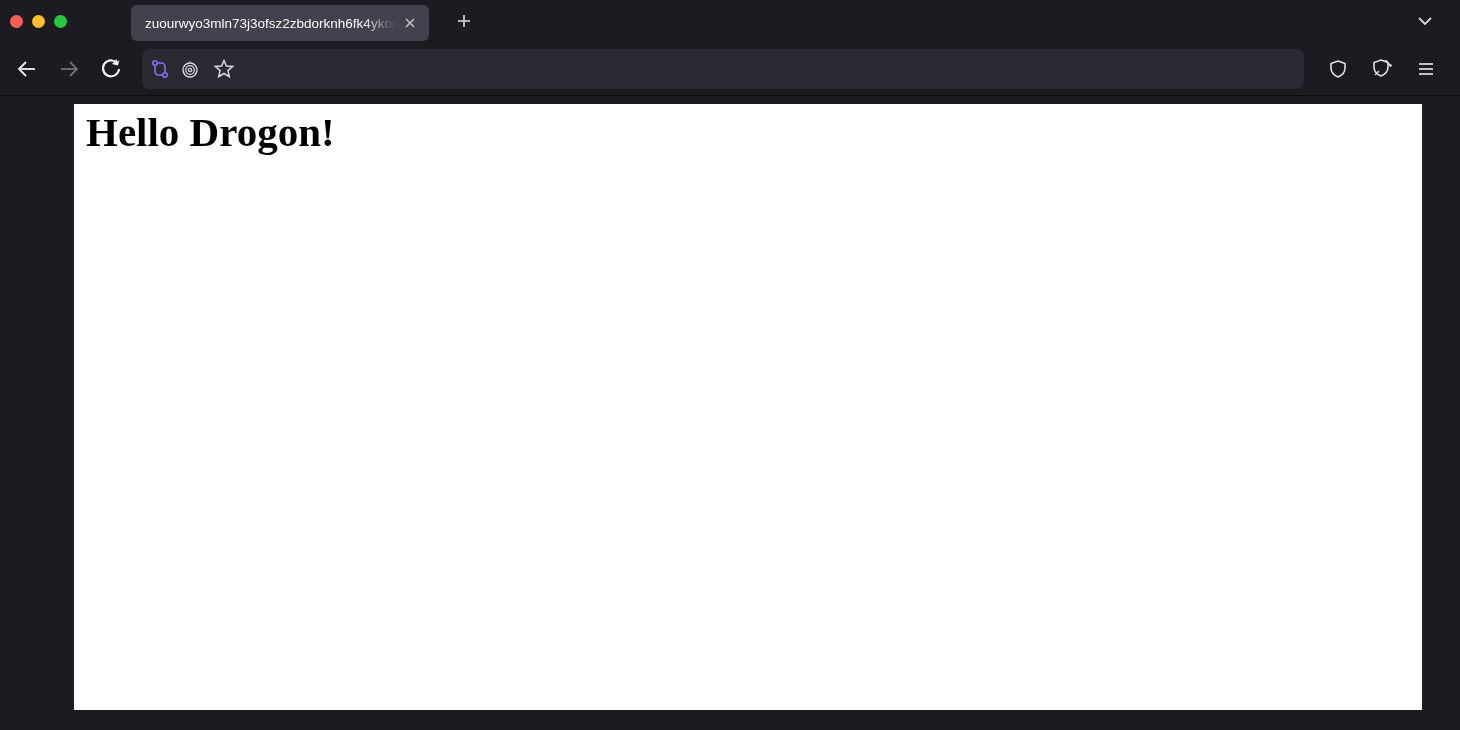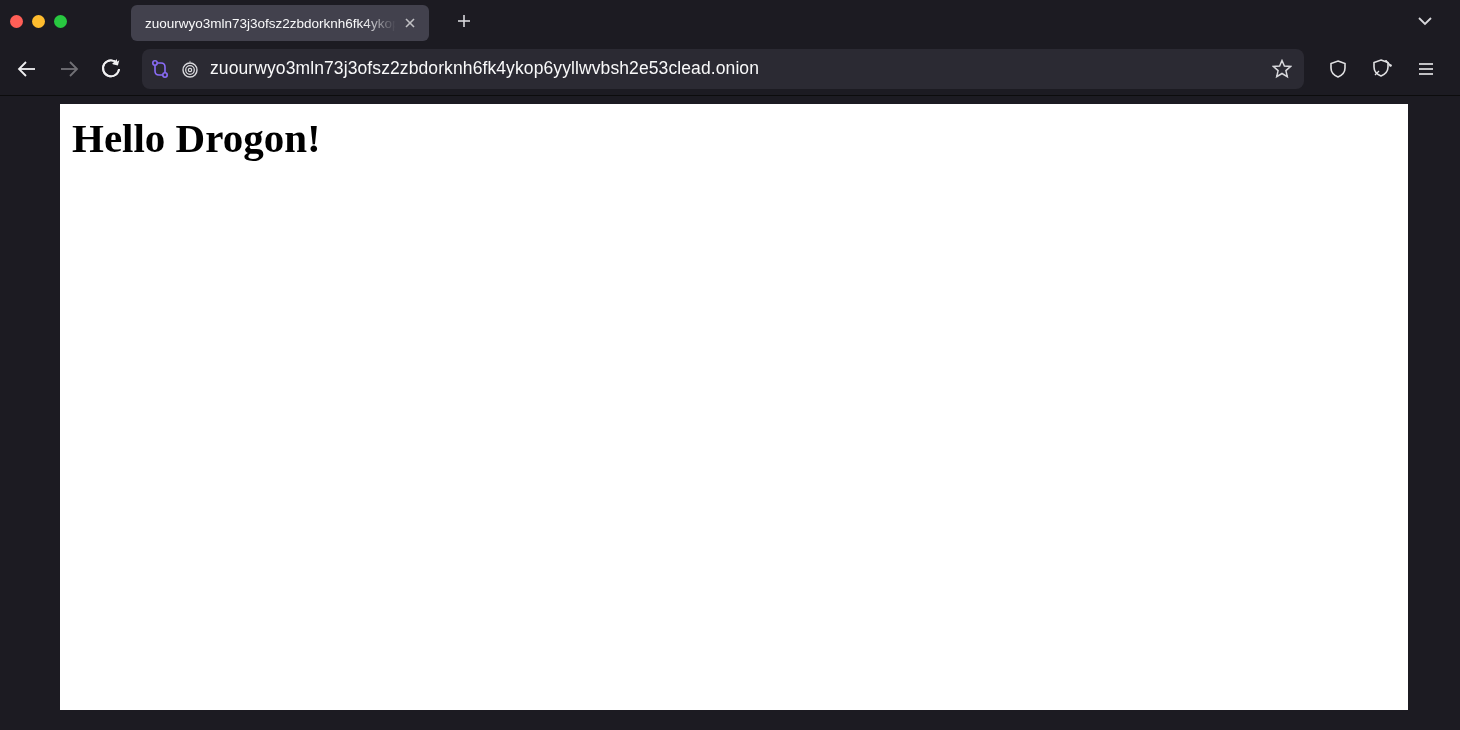--- a/index.html
+++ b/index.html
@@ -180,21 +180,22 @@
     .content-area {
       width: 100%;
       height: calc(730px - 96px);
       padding: 8px 52px 20px 60px;
       background: #1c1b22;
     }
     .page-body {
       width: 100%;
       height: 100%;
       background: #ffffff;
-      padding: 10px 12px;
+      padding: 4px 12px;
+      margin-left: 14px;
     }
     .page-heading {
       font-family: "Times New Roman", Times, serif;
       font-weight: bold;
       font-size: 41px;
       color: #000;
     }
   </style>
 </head>
 <body>
@@ -262,21 +263,20 @@
       </svg>
     </span>
     <span class="onion-icon">
       <svg width="18" height="18" viewBox="0 0 18 18">
         <circle cx="9" cy="10" r="7" fill="none" stroke="#d8d8dc" stroke-width="1.4"></circle>
         <circle cx="9" cy="10" r="4.3" fill="none" stroke="#d8d8dc" stroke-width="1.3"></circle>
         <circle cx="9" cy="10" r="1.7" fill="none" stroke="#d8d8dc" stroke-width="1.2"></circle>
         <path d="M 9 3 Q 8 1.5 9 0.5 Q 10 1.5 9 3" fill="#d8d8dc"></path>
       </svg>
     </span>
-    <span class="url-text">zuourwyo3mln73j3ofsz2zbdorknh6fk4ykop6yyllwvbsh2e53clead.onion</span>
     <span class="bookmark-btn">
       <svg width="20" height="20" viewBox="0 0 20 20" fill="none" stroke="#d8d8dc" stroke-width="1.5">
         <polygon points="10,1.5 12.4,7 18.5,7.5 13.9,11.6 15.3,17.7 10,14.5 4.7,17.7 6.1,11.6 1.5,7.5 7.6,7"></polygon>
       </svg>
     </span>
   </div>
 
   <div class="right-icons">
     <div class="toolbar-btn">
       <svg width="20" height="20" viewBox="0 0 20 20" stroke-width="1.6">

